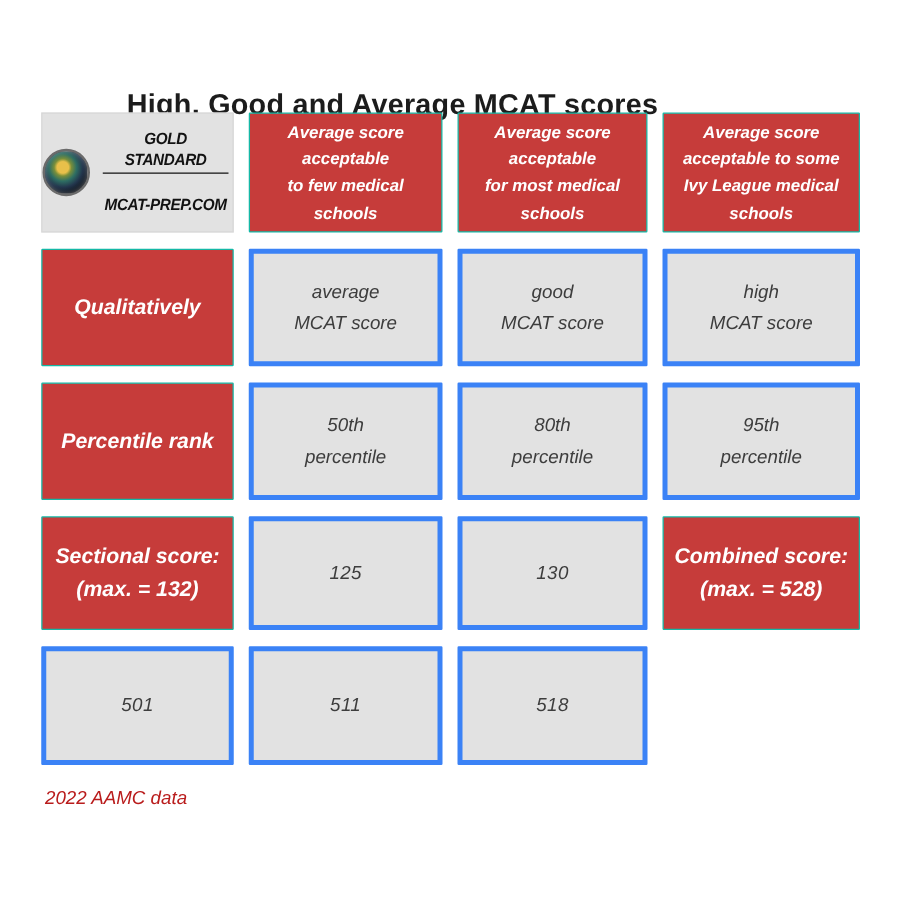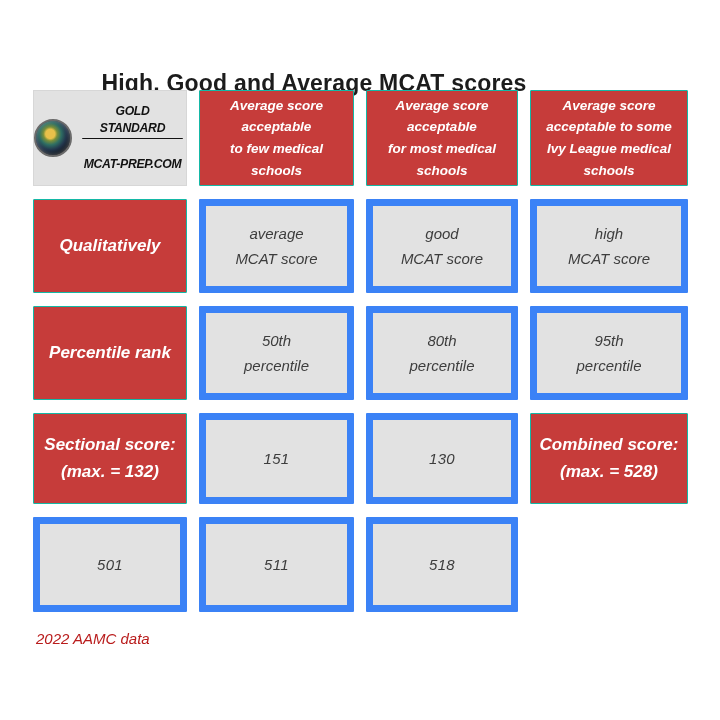--- a/index.html
+++ b/index.html
@@ -26,21 +26,21 @@
     text-align: center; white-space: pre-line; font-style: italic;
   }
   .red-cell {
     background: #c63c3a; color: #ffffff; font-weight: bold;
     border: 1px solid #14b8a6; border-radius: 1px;
   }
   .col-head { font-size: 13.5px; line-height: 1.6; padding: 4px 8px; }
   .row-head { font-size: 17px; line-height: 1.55; padding: 4px 8px; }
   .gray-cell {
     background: #e2e2e2; color: #3d3d3d;
-    border: 7px solid #3b82f6; border-radius: 1px;
+    border: 4px solid #3b82f6; border-radius: 1px;
     font-size: 15px; line-height: 1.7;
   }
   .num { font-size: 15px; letter-spacing: 0.3px; }
 
   .logo-cell {
     background: #e2e2e2; border: 1px solid #d7d7d7;
     display: flex; align-items: center; justify-content: center; gap: 7px;
   }
   .logo-globe {
     width: 38px; height: 38px; border-radius: 50%; flex: 0 0 38px;
@@ -98,21 +98,21 @@
     <div class="cell red-cell row-head">Percentile rank</div>
     <div class="cell gray-cell">50th
 percentile</div>
     <div class="cell gray-cell">80th
 percentile</div>
     <div class="cell gray-cell">95th
 percentile</div>
 
     <div class="cell red-cell row-head">Sectional score:
 (max. = 132)</div>
-    <div class="cell gray-cell num">151</div>
+    <div class="cell gray-cell num">125</div>
     <div class="cell gray-cell num">130</div>
 
     <div class="cell red-cell row-head">Combined score:
 (max. = 528)</div>
     <div class="cell gray-cell num">501</div>
     <div class="cell gray-cell num">511</div>
     <div class="cell gray-cell num">518</div>
 
   </div>
 

